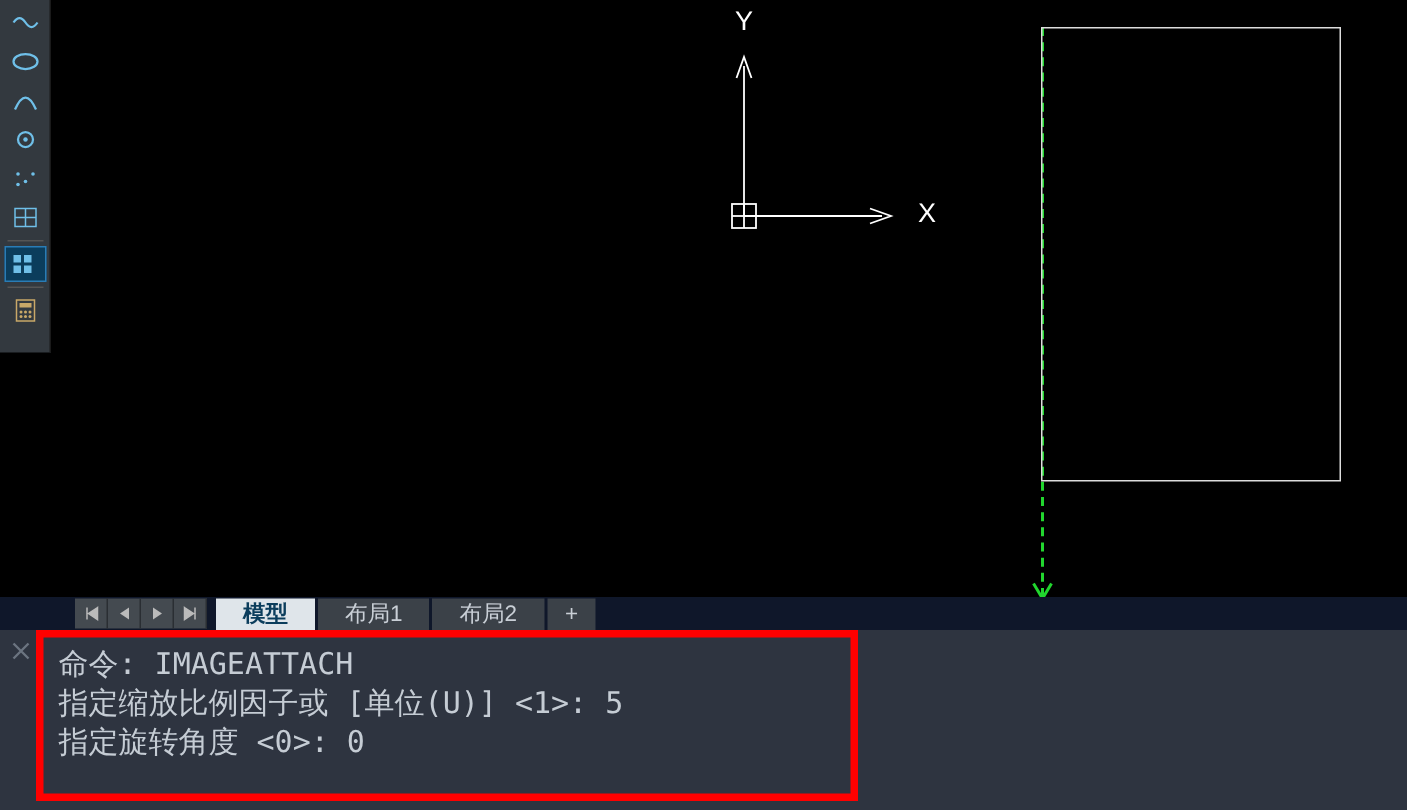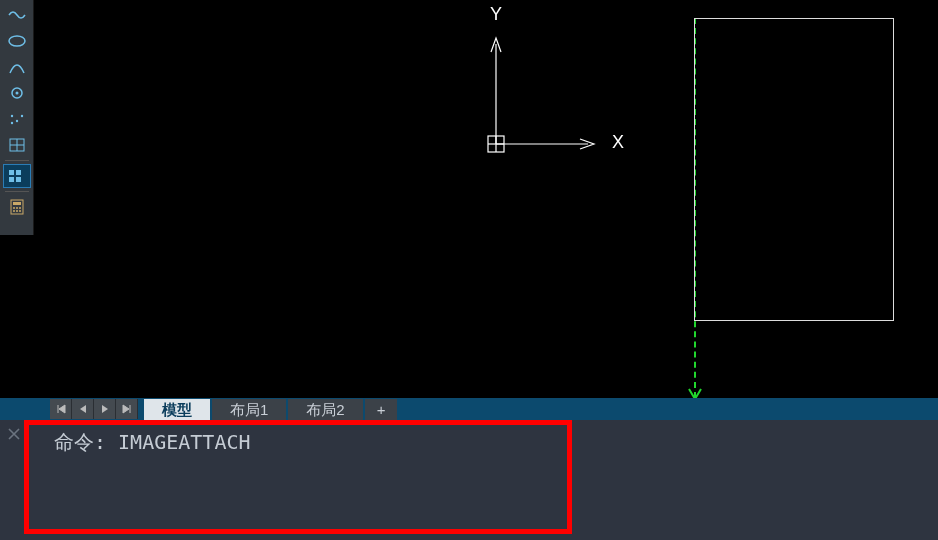--- a/index.html
+++ b/index.html
@@ -76,21 +76,21 @@
   }
   .arrow-down-head {
     position: absolute;
     left: 654px; top: 388px;
   }
 
   .tabstrip {
     position: absolute;
     left: 0; top: 398px;
     width: 938px; height: 22px;
-    background: #0c4a6e;
+    background: #0f172a;
     display: flex;
     align-items: center;
   }
   .nav-area {
     display: flex;
     align-items: center;
     gap: 0;
     margin-left: 50px;
   }
   .nav-btn {
@@ -136,21 +136,21 @@
     left: 6px; top: 6px;
     width: 16px; height: 16px;
     display:flex; align-items:center; justify-content:center;
     cursor: pointer;
   }
   .cmd-box {
     position: absolute;
     left: 24px; top: 0;
     width: 548px; height: 114px;
     border: 5px solid #ff0000;
-    padding: 4px 25px;
+    padding: 4px 10px;
     overflow: hidden;
   }
   .cmd-line {
     color: #c5ccd4;
     font-size: 20px;
     line-height: 26px;
     white-space: nowrap;
     font-family: "SimSun","Microsoft YaHei", monospace;
   }
 </style>
@@ -273,14 +273,16 @@
 </div>
 
 <div class="cmd-area">
   <div class="close-x">
     <svg width="12" height="12">
         <path d="M1 1 L11 11 M11 1 L1 11" stroke="#6b7480" stroke-width="1.6"></path>
       </svg>
   </div>
   <div class="cmd-box">
     <div class="cmd-line">命令: IMAGEATTACH</div>
+    <div class="cmd-line">指定缩放比例因子或 [单位(U)] &lt;1&gt;: 5</div>
+    <div class="cmd-line">指定旋转角度 &lt;0&gt;: 0</div>
   </div>
 </div>
 
 </body></html>

